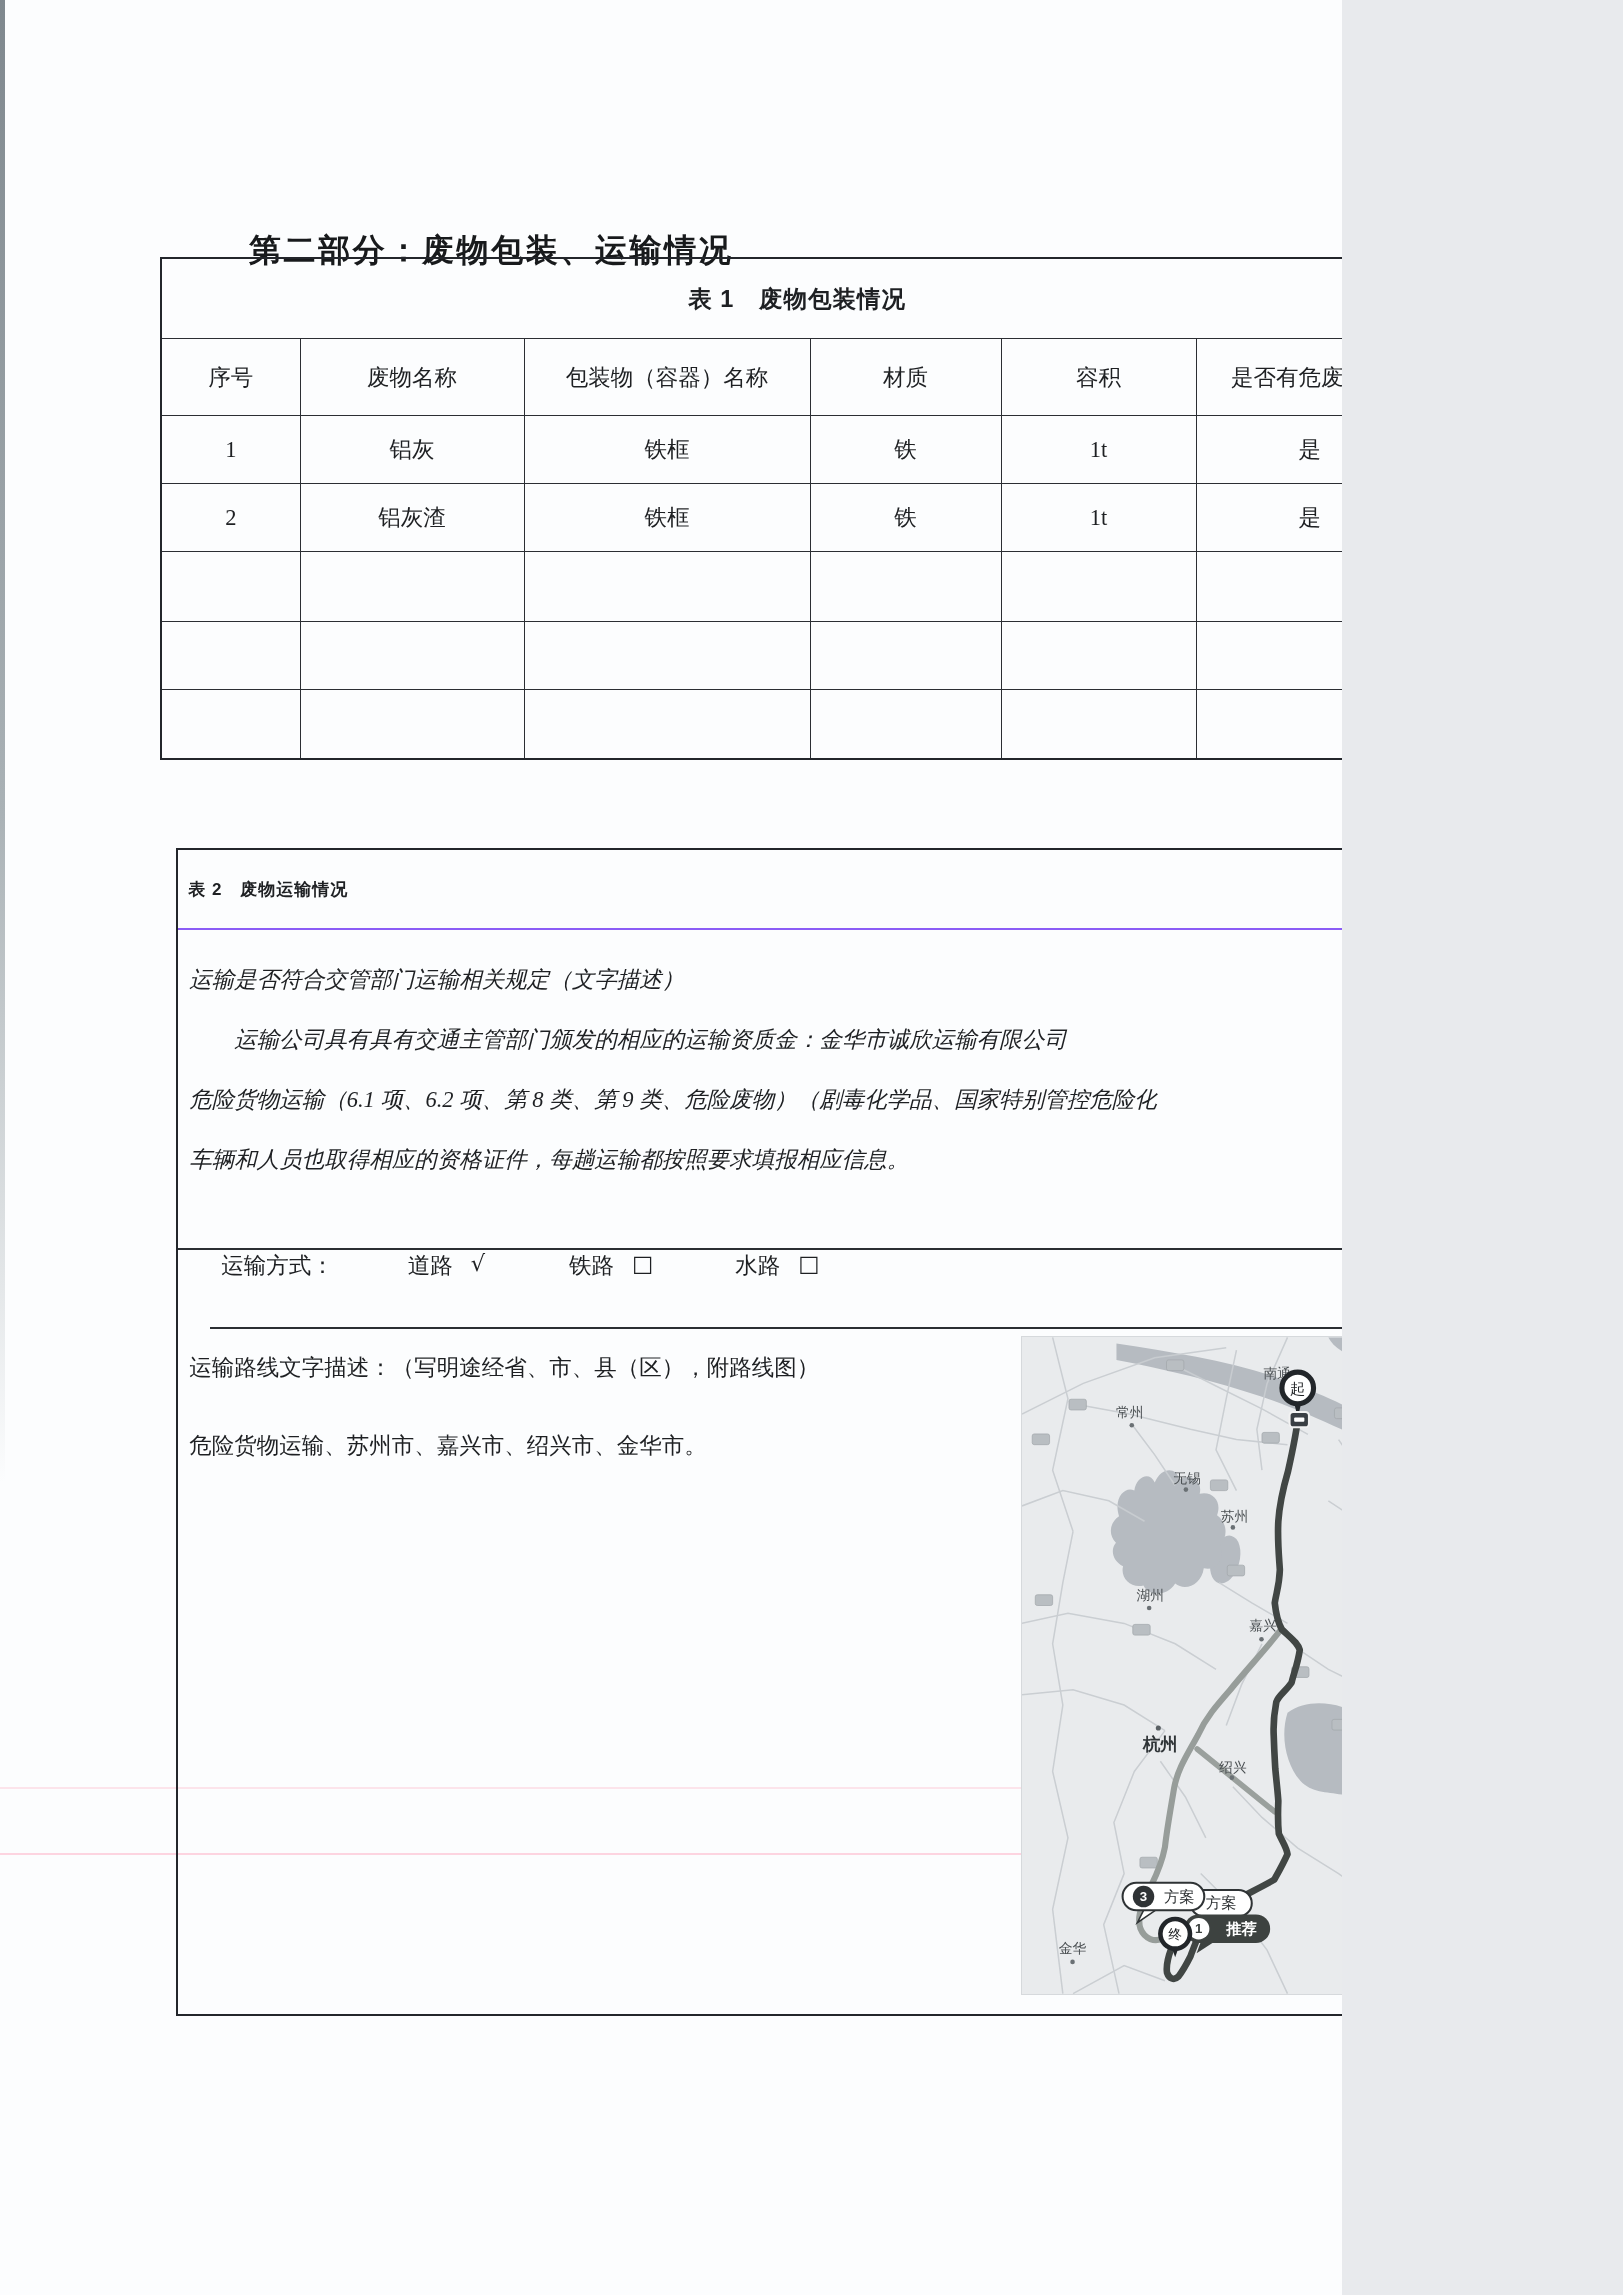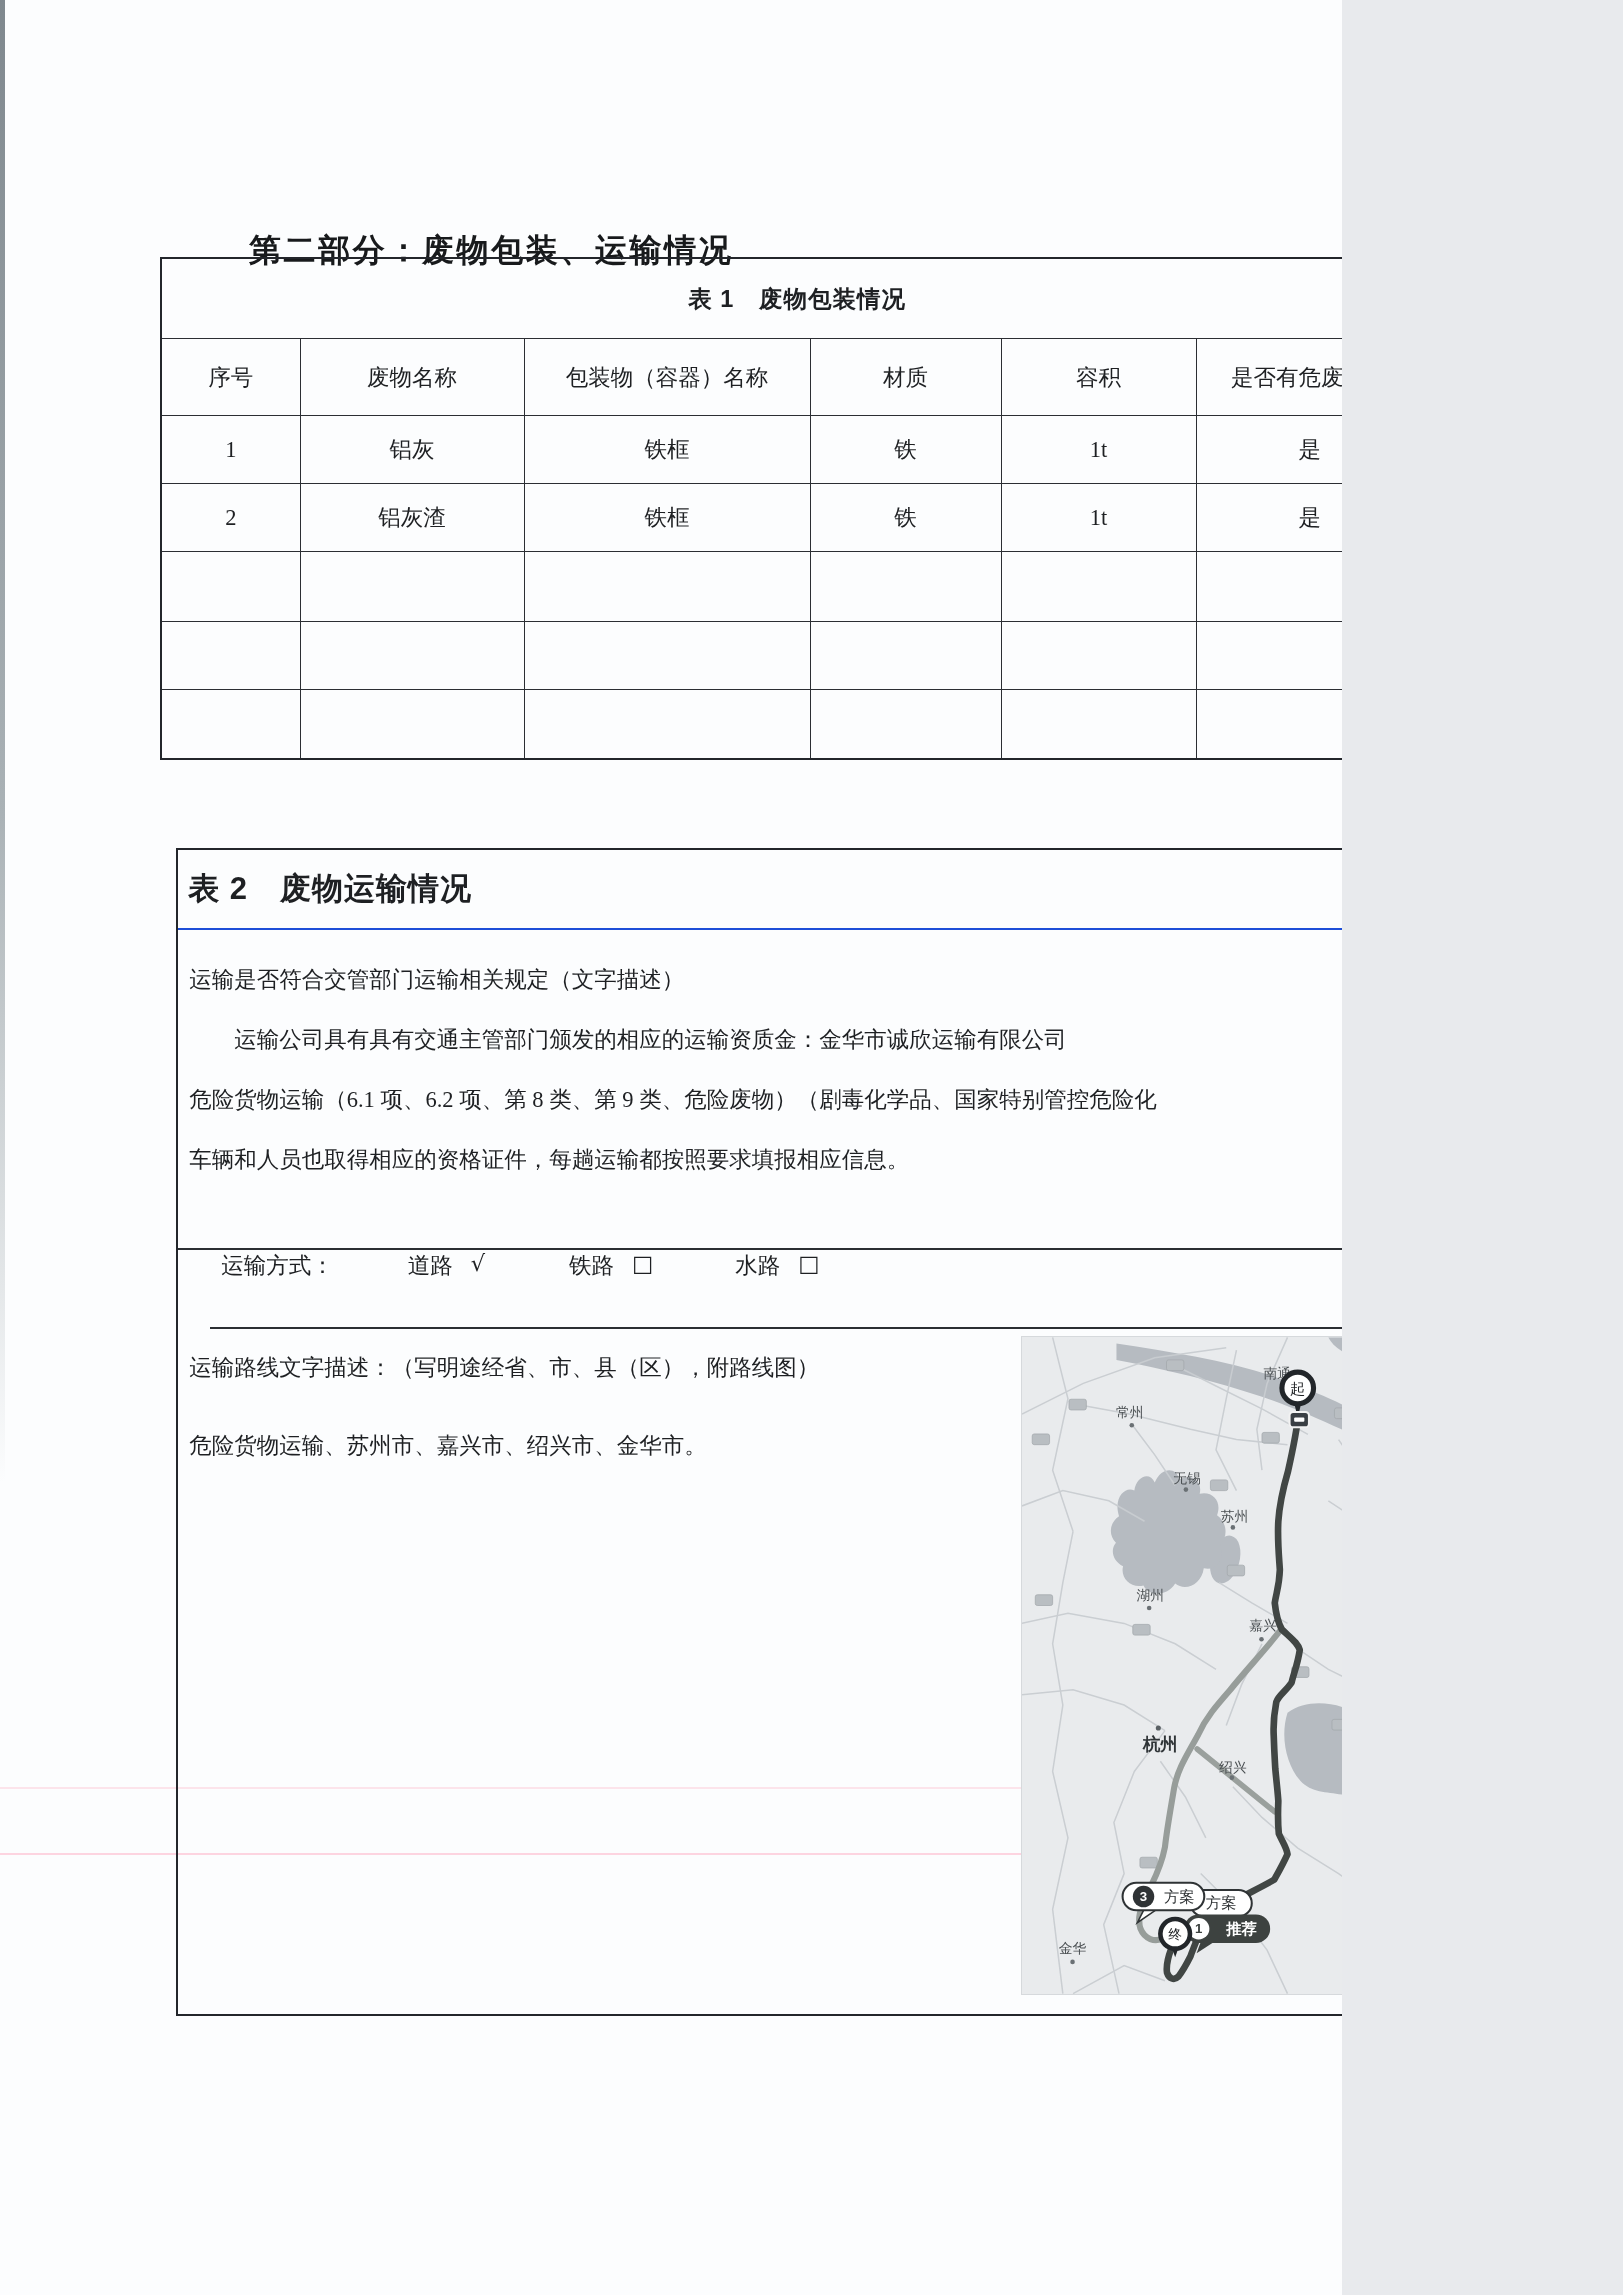--- a/index.html
+++ b/index.html
@@ -36,24 +36,24 @@
   tr.t1r1 td,tr.t1r2 td,tr.t1r4 td{height:65px;}
   tr.t1r3 td{height:67px;}
   tr.t1r5 td{height:66px;}
   
   .t2{
     position:absolute;left:176px;top:848px;width:1262px;height:1168px;border:2.6px solid #23262b;
     box-sizing:border-box;display:grid;grid-template-rows:80px 320px 79px auto;font-size:22.5px;
   }
   .t2row{box-sizing:border-box;}
   .t2cap{
-    border-bottom:2px solid #1d4ed8;display:flex;align-items:center;padding-left:10.2px;
-    font-weight:700;font-size:31px;font-family:"Liberation Sans","DejaVu Sans",sans-serif;letter-spacing:1px;
-  }
-  .t2reg{border-bottom:2px solid #2b2e33;padding:20.4px 12.3px 0 11.2px;line-height:60px;}
+    border-bottom:2px solid #8b5cf6;display:flex;align-items:center;padding-left:10.2px;
+    font-weight:700;font-size:17px;font-family:"Liberation Sans","DejaVu Sans",sans-serif;letter-spacing:1px;
+  }
+  .t2reg{border-bottom:2px solid #2b2e33;padding:20.4px 12.3px 0 11.2px;line-height:60px;font-style:italic;}
   .t2reg .ind{text-indent:45px;}
   .t2mode{border-bottom:2px solid #2b2e33;display:flex;padding-left:11.2px;margin-left:32px;}
   .t2mode .m-road{margin-left:74px;}
   .t2mode .mark{margin-left:18px;font-family:"DejaVu Sans",sans-serif;}
   .t2mode .m-rail{margin-left:84px;}
   .t2mode .m-water{margin-left:82px;}
   .t2route{padding:23px 12.3px 0 11.2px;position:relative;}
   .t2route .line2{margin-top:47px;}
   
   svg.map{position:absolute;left:1022px;top:1337px;width:337px;height:657px;background:#e9ebed;

